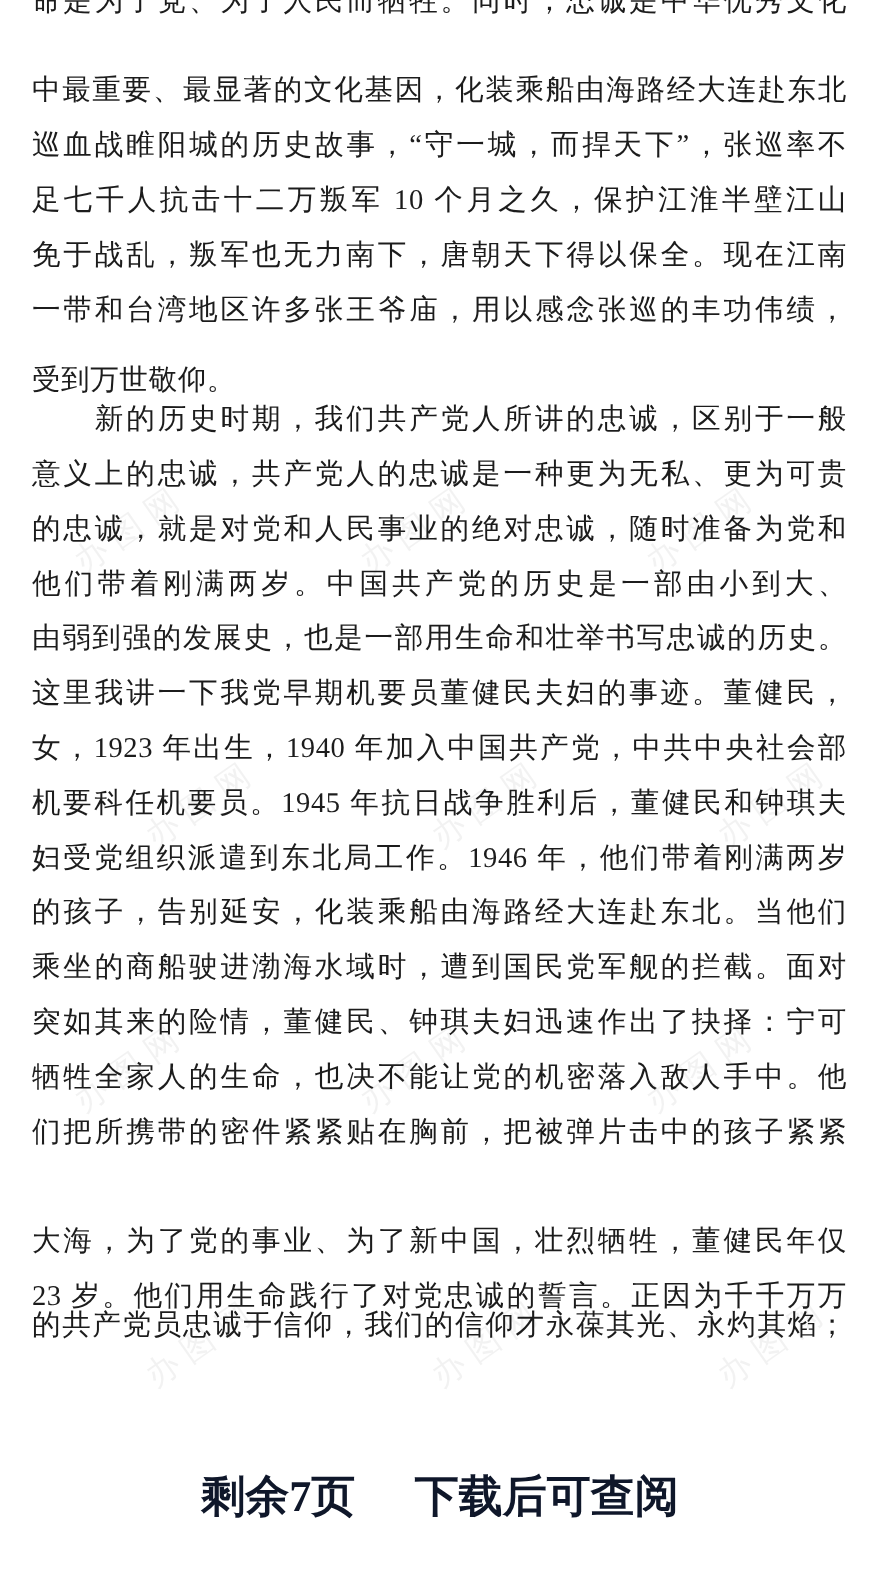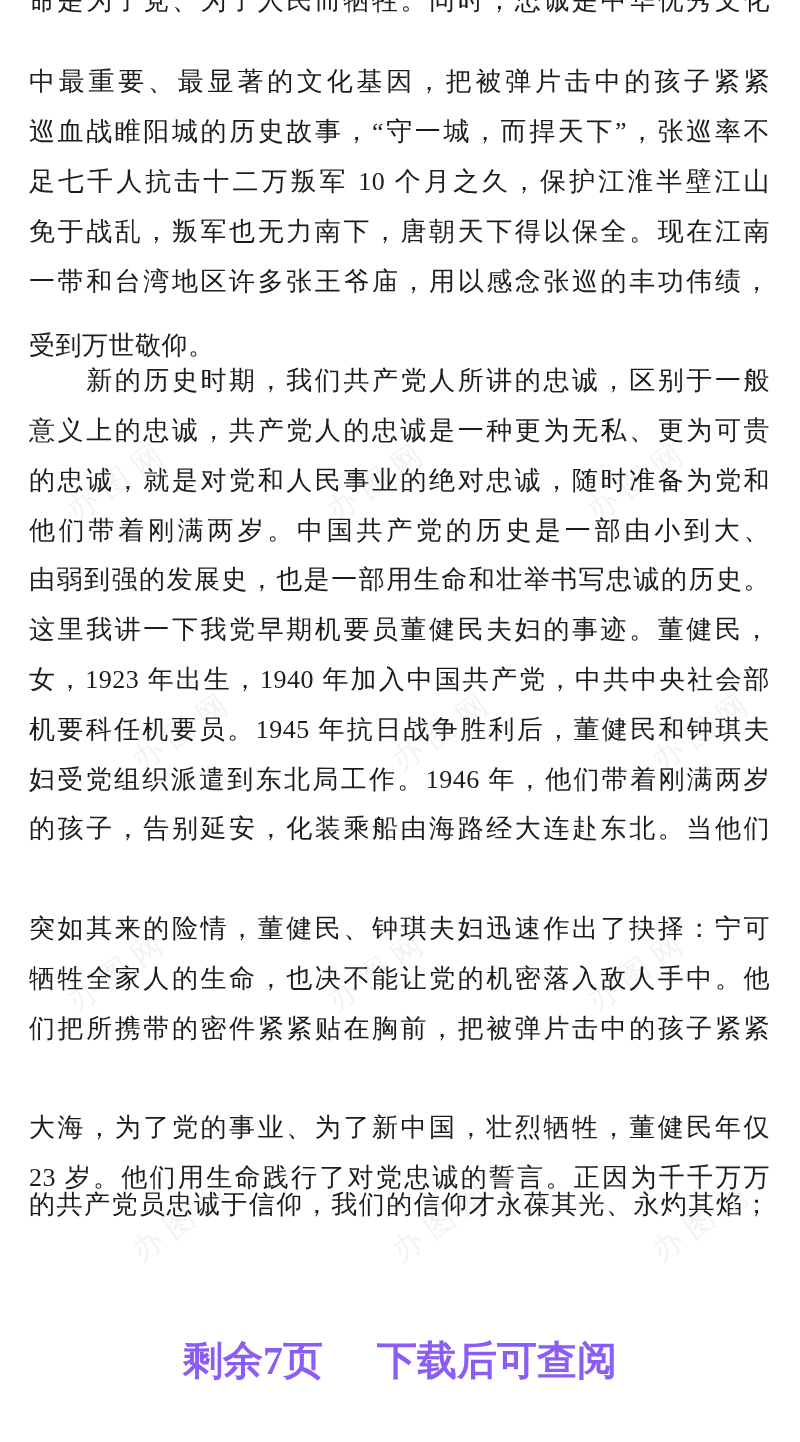--- a/index.html
+++ b/index.html
@@ -48,21 +48,21 @@
     position: absolute;
     top: 1336px;
     left: 0;
     width: 100%;
     display: flex;
     justify-content: center;
     gap: 54px;
     font-size: 40px;
     line-height: 50px;
     font-weight: bold;
-    color: #8b5cf6;
+    color: #0f172a;
     font-family: "Liberation Serif", "DejaVu Serif", serif;
   }
 </style>
 </head>
 <body>
 
 <div class="page">
 
   <div class="wm-layer" id="wm-layer">
       <span class="wm" style="left: 60px; top: 460px; color: rgba(0, 0, 0, 0.05);">办图网</span>
@@ -75,36 +75,37 @@
       <span class="wm" style="left: 320px; top: 950px; color: rgba(0, 0, 0, 0.05);">办图网</span>
       <span class="wm" style="left: 580px; top: 950px; color: rgba(0, 0, 0, 0.05);">办图网</span>
       <span class="wm" style="left: 125px; top: 1200px; color: rgba(0, 0, 0, 0.05);">办图网</span>
       <span class="wm" style="left: 385px; top: 1200px; color: rgba(0, 0, 0, 0.05);">办图网</span>
       <span class="wm" style="left: 645px; top: 1200px; color: rgba(0, 0, 0, 0.05);">办图网</span>
     </div>
 
   <div class="doc" id="doc-body">
     <div class="line clipped">命是为了党、为了人民而牺牲。同时，忠诚是中华优秀文化</div>
 
-  <div class="line" style="top: 57.3px;">中最重要、最显著的文化基因，把被弹片击中的孩子紧紧</div>
+  <div class="line" style="top: 57.3px;">中最重要、最显著的文化基因，化装乘船由海路经大连赴东北</div>
       <div class="line" style="top: 107.1px;">巡血战睢阳城的历史故事，“守一城，而捍天下”，张巡率不</div>
       <div class="line" style="top: 156.9px;">足七千人抗击十二万叛军 10 个月之久，保护江淮半壁江山</div>
       <div class="line" style="top: 206.7px;">免于战乱，叛军也无力南下，唐朝天下得以保全。现在江南</div>
       <div class="line" style="top: 256.5px;">一带和台湾地区许多张王爷庙，用以感念张巡的丰功伟绩，</div>
       <div class="line para-end" style="top: 321px;">受到万世敬仰。</div>
       <div class="line" style="top: 356.1px;">　　新的历史时期，我们共产党人所讲的忠诚，区别于一般</div>
       <div class="line" style="top: 405.9px;">意义上的忠诚，共产党人的忠诚是一种更为无私、更为可贵</div>
       <div class="line" style="top: 455.7px;">的忠诚，就是对党和人民事业的绝对忠诚，随时准备为党和</div>
       <div class="line" style="top: 505.5px;">他们带着刚满两岁。中国共产党的历史是一部由小到大、</div>
       <div class="line" style="top: 555.3px;">由弱到强的发展史，也是一部用生命和壮举书写忠诚的历史。</div>
       <div class="line" style="top: 605.1px;">这里我讲一下我党早期机要员董健民夫妇的事迹。董健民，</div>
       <div class="line" style="top: 654.9px;">女，1923 年出生，1940 年加入中国共产党，中共中央社会部</div>
       <div class="line" style="top: 704.7px;">机要科任机要员。1945 年抗日战争胜利后，董健民和钟琪夫</div>
       <div class="line" style="top: 754.5px;">妇受党组织派遣到东北局工作。1946 年，他们带着刚满两岁</div>
       <div class="line" style="top: 804.3px;">的孩子，告别延安，化装乘船由海路经大连赴东北。当他们</div>
+      <div class="line" style="top: 854.1px;">乘坐的商船驶进渤海水域时，遭到国民党军舰的拦截。面对</div>
       <div class="line" style="top: 903.9px;">突如其来的险情，董健民、钟琪夫妇迅速作出了抉择：宁可</div>
       <div class="line" style="top: 953.7px;">牺牲全家人的生命，也决不能让党的机密落入敌人手中。他</div>
       <div class="line" style="top: 1003.5px;">们把所携带的密件紧紧贴在胸前，把被弹片击中的孩子紧紧</div>
       <div class="line" style="top: 1103.1px;">大海，为了党的事业、为了新中国，壮烈牺牲，董健民年仅</div>
       <div class="line" style="top: 1152.9px;">23 岁。他们用生命践行了对党忠诚的誓言。正因为千千万万</div>
       <div class="line" style="top: 1180px;">的共产党员忠诚于信仰，我们的信仰才永葆其光、永灼其焰；</div>
     </div>
 
   <div class="footer">
     <span>剩余7页</span>

